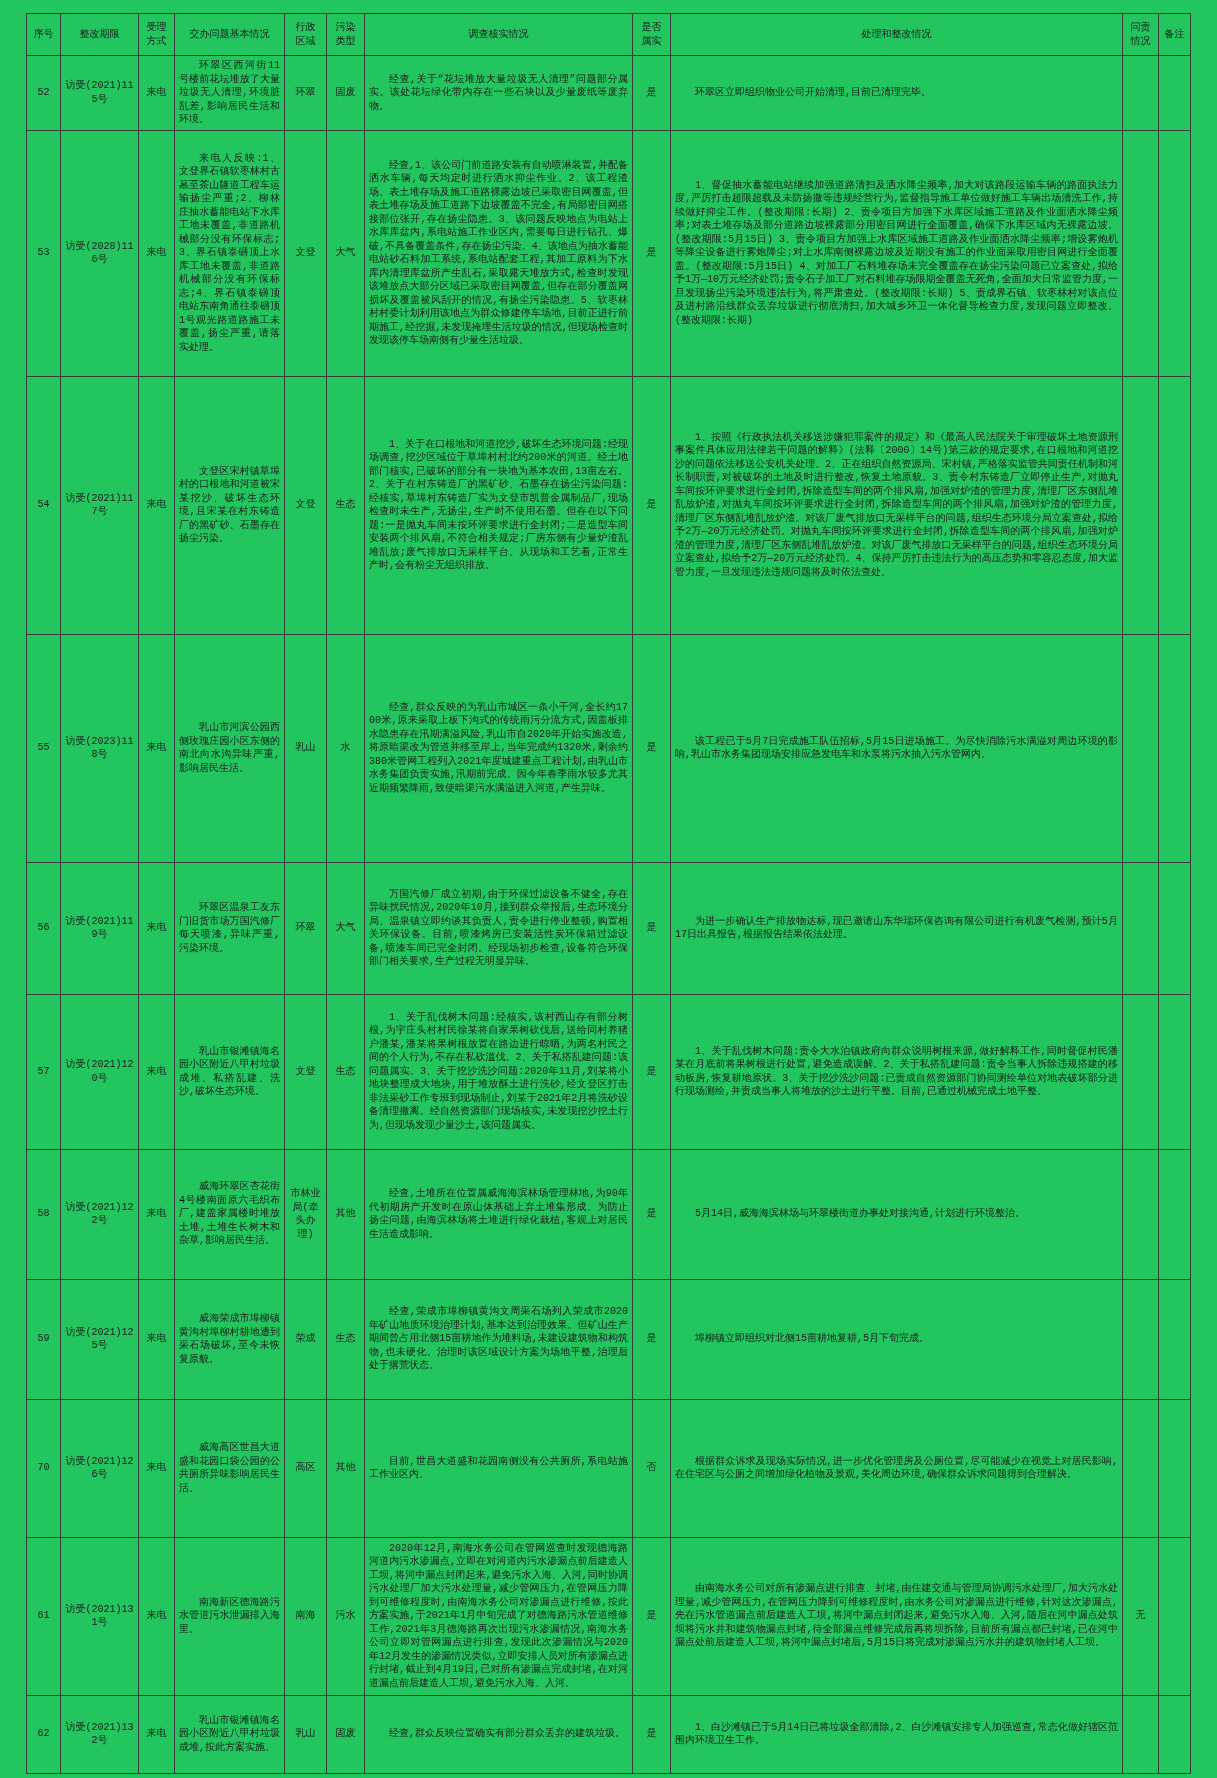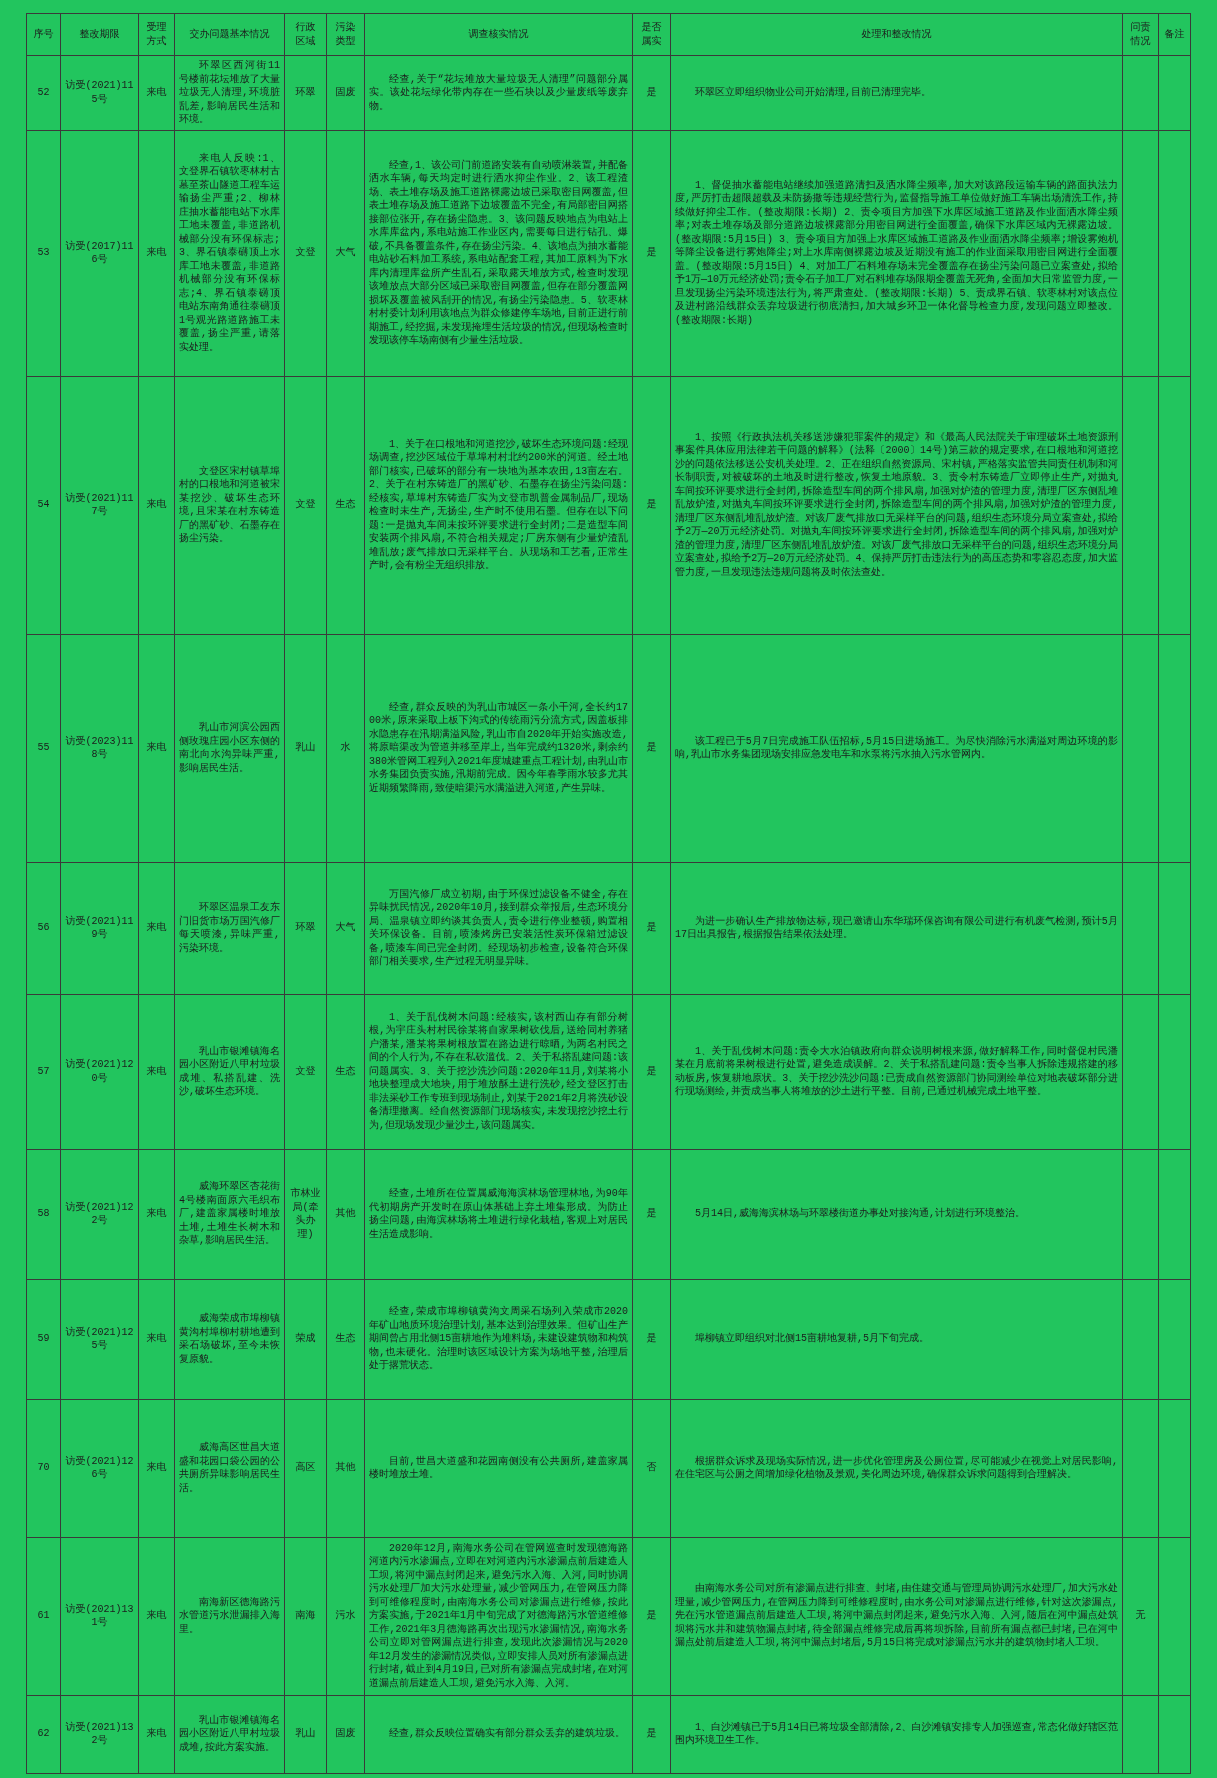--- a/index.html
+++ b/index.html
@@ -109,21 +109,21 @@
       <td class="c">固废</td>
       <td class="txt">经查,关于“花坛堆放大量垃圾无人清理”问题部分属实。该处花坛绿化带内存在一些石块以及少量废纸等废弃物。</td>
       <td class="c">是</td>
       <td class="txt">环翠区立即组织物业公司开始清理,目前已清理完毕。</td>
       <td class="c"></td>
       <td class="c"></td>
     </tr>
 
     <tr class="h53">
       <td class="c">53</td>
-      <td class="caseno">访受(2017)116号</td>
+      <td class="caseno">访受(2028)116号</td>
       <td class="c">来电</td>
       <td class="txt">来电人反映:1、文登界石镇软枣林村古墓至茶山隧道工程车运输扬尘严重;2、柳林庄抽水蓄能电站下水库工地未覆盖,非道路机械部分没有环保标志;3、界石镇泰礴顶上水库工地未覆盖,非道路机械部分没有环保标志;4、界石镇泰礴顶电站东南角通往泰礴顶1号观光路道路施工未覆盖,扬尘严重,请落实处理。</td>
       <td class="c">文登</td>
       <td class="c">大气</td>
       <td class="txt">经查,1、该公司门前道路安装有自动喷淋装置,并配备洒水车辆,每天均定时进行洒水抑尘作业。2、该工程渣场、表土堆存场及施工道路裸露边坡已采取密目网覆盖,但表土堆存场及施工道路下边坡覆盖不完全,有局部密目网搭接部位张开,存在扬尘隐患。3、该问题反映地点为电站上水库库盆内,系电站施工作业区内,需要每日进行钻孔、爆破,不具备覆盖条件,存在扬尘污染。4、该地点为抽水蓄能电站砂石料加工系统,系电站配套工程,其加工原料为下水库内清理库盆所产生乱石,采取露天堆放方式,检查时发现该堆放点大部分区域已采取密目网覆盖,但存在部分覆盖网损坏及覆盖被风刮开的情况,有扬尘污染隐患。5、软枣林村村委计划利用该地点为群众修建停车场地,目前正进行前期施工,经挖掘,未发现掩埋生活垃圾的情况,但现场检查时发现该停车场南侧有少量生活垃圾。</td>
       <td class="c">是</td>
       <td class="txt">1、督促抽水蓄能电站继续加强道路清扫及洒水降尘频率,加大对该路段运输车辆的路面执法力度,严厉打击超限超载及未防扬撒等违规经营行为,监督指导施工单位做好施工车辆出场清洗工作,持续做好抑尘工作。(整改期限:长期) 2、责令项目方加强下水库区域施工道路及作业面洒水降尘频率;对表土堆存场及部分道路边坡裸露部分用密目网进行全面覆盖,确保下水库区域内无裸露边坡。(整改期限:5月15日) 3、责令项目方加强上水库区域施工道路及作业面洒水降尘频率;增设雾炮机等降尘设备进行雾炮降尘;对上水库南侧裸露边坡及近期没有施工的作业面采取用密目网进行全面覆盖。(整改期限:5月15日) 4、对加工厂石料堆存场未完全覆盖存在扬尘污染问题已立案查处,拟给予1万—10万元经济处罚;责令石子加工厂对石料堆存场限期全覆盖无死角,全面加大日常监管力度,一旦发现扬尘污染环境违法行为,将严肃查处。(整改期限:长期) 5、责成界石镇、软枣林村对该点位及进村路沿线群众丢弃垃圾进行彻底清扫,加大城乡环卫一体化督导检查力度,发现问题立即整改。(整改期限:长期)</td>
       <td class="c"></td>
       <td class="c"></td>
     </tr>
@@ -212,21 +212,21 @@
       <td class="c"></td>
     </tr>
 
     <tr class="h60">
       <td class="c">70</td>
       <td class="caseno">访受(2021)126号</td>
       <td class="c">来电</td>
       <td class="txt">威海高区世昌大道盛和花园口袋公园的公共厕所异味影响居民生活。</td>
       <td class="c">高区</td>
       <td class="c">其他</td>
-      <td class="txt">目前,世昌大道盛和花园南侧没有公共厕所,建盖家属楼时堆放土堆。</td>
+      <td class="txt">目前,世昌大道盛和花园南侧没有公共厕所,系电站施工作业区内。</td>
       <td class="c">否</td>
       <td class="txt">根据群众诉求及现场实际情况,进一步优化管理房及公厕位置,尽可能减少在视觉上对居民影响,在住宅区与公厕之间增加绿化植物及景观,美化周边环境,确保群众诉求问题得到合理解决。</td>
       <td class="c"></td>
       <td class="c"></td>
     </tr>
 
     <tr class="h61">
       <td class="c">61</td>
       <td class="caseno">访受(2021)131号</td>
       <td class="c">来电</td>

